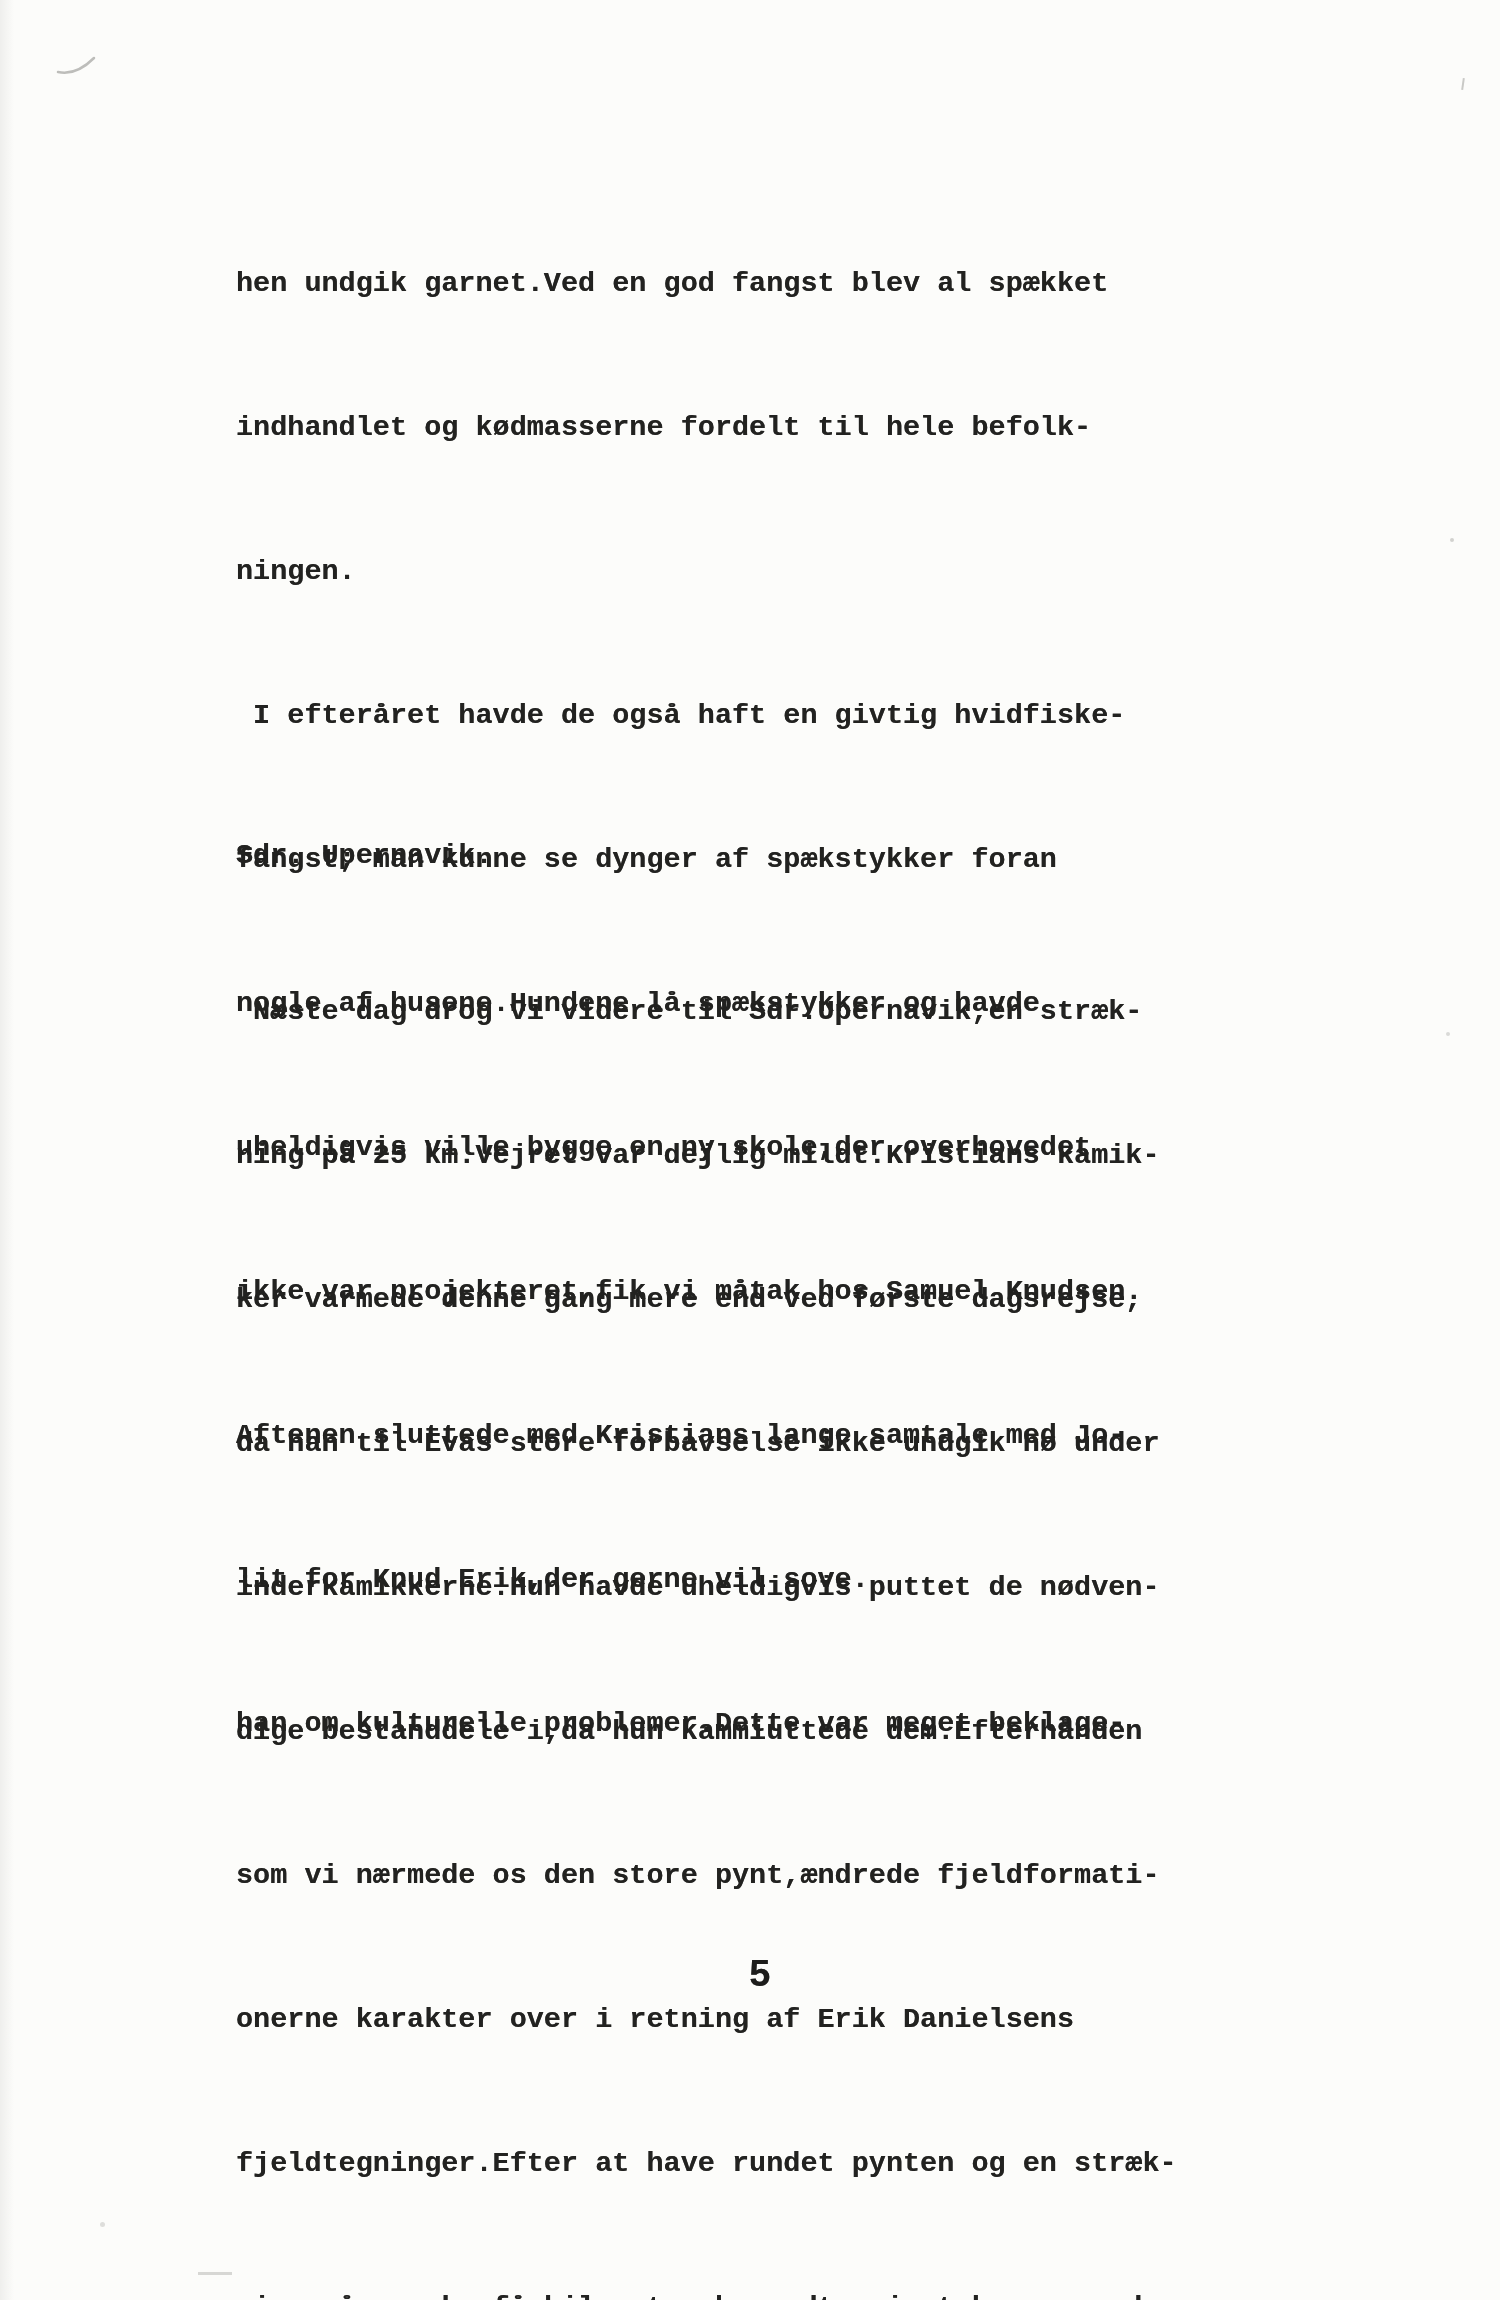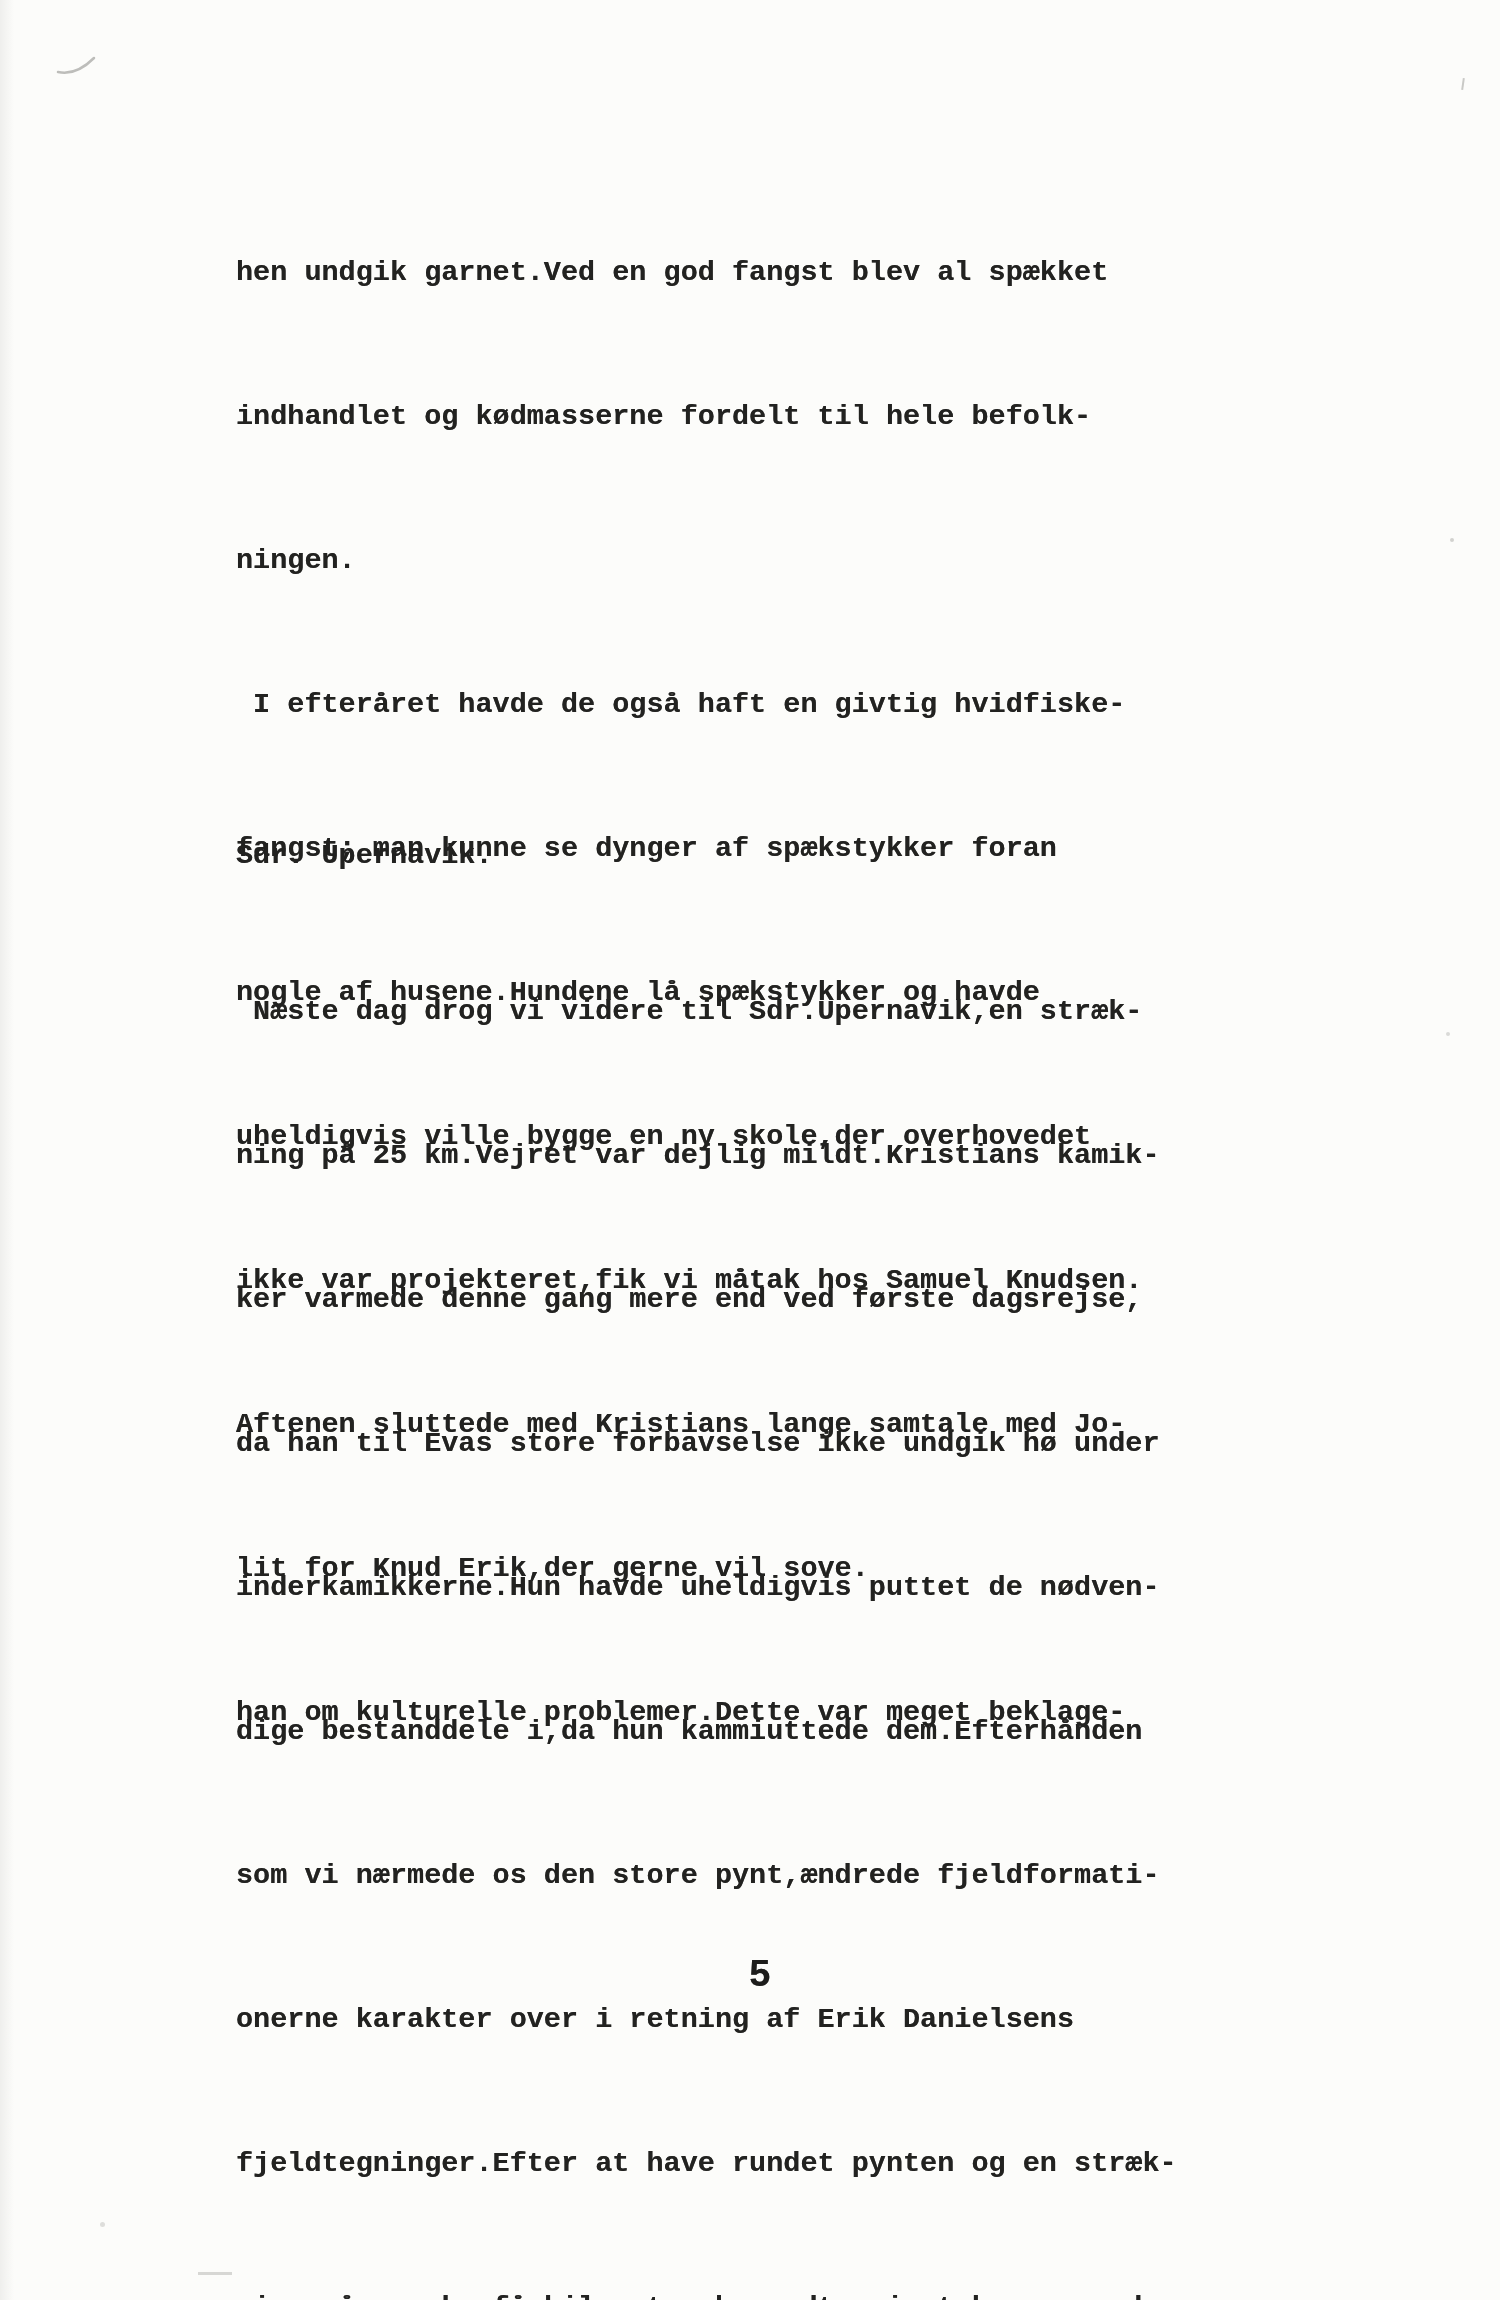--- a/index.html
+++ b/index.html
@@ -25,21 +25,21 @@
     left:236px;
     color:#222220;
     font-size:28.5px;
     line-height:48px;
     font-weight:700;
     white-space:pre;
     letter-spacing:0;
     text-shadow:0 0 0.6px rgba(34,34,32,0.65);
   }
 
-  .block1 { top:153px; }
+  .block1 { top:164px; }
   .block2 { top:892px; }
 
   .heading {
     top:832px;
     text-decoration-thickness:2.5px;
     text-underline-offset:6px;
   }
 
   .page-number {
     position:absolute;

